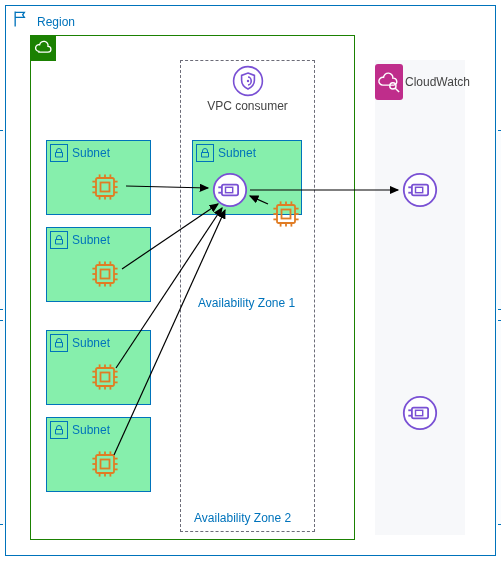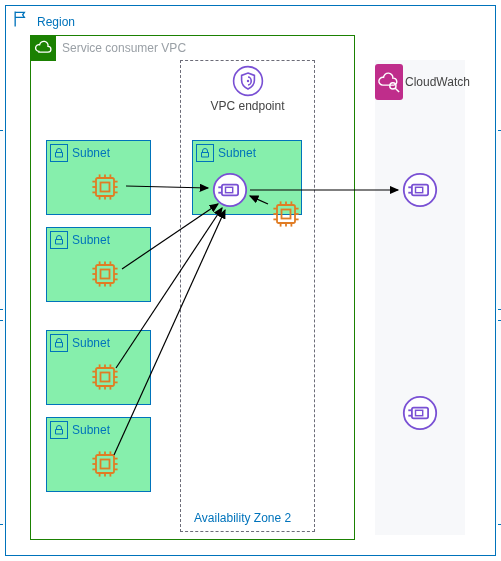--- a/index.html
+++ b/index.html
@@ -50,35 +50,34 @@
     </div>
   </div>
 
   <div class="vpc-box">
     <div class="vpc-head">
       <span class="vpc-icon-wrap">
         <svg viewBox="0 0 24 24" width="20" height="20">
             <path fill="none" stroke="#fff" stroke-width="1.6" d="M7 16a4 4 0 1 1 1-7.9A5 5 0 0 1 18 10a3.5 3.5 0 0 1 0 7H7z"></path>
           </svg>
       </span>
-      <span class="vpc-label">Service consumer VPC</span>
     </div>
   </div>
 
   <div class="endpoint-box">
     <div class="endpoint-head">
       <span class="endpoint-icon">
         <svg viewBox="0 0 40 40" width="32" height="32">
           <circle cx="20" cy="20" r="18" fill="none" stroke="#7950d4" stroke-width="2"></circle>
           <path fill="none" stroke="#7950d4" stroke-width="2" d="M20 10 l8 3 v6 c0 6 -4 9 -8 11 c-4 -2 -8 -5 -8 -11 v-6 z"></path>
           <path fill="none" stroke="#7950d4" stroke-width="2" d="M20 15 a4 5 0 0 1 0 10"></path>
           <circle cx="20" cy="20" r="1.5" fill="#7950d4"></circle>
         </svg>
       </span>
-      <span class="endpoint-label">VPC endpoint</span>
+      <span class="endpoint-label">VPC consumer</span>
     </div>
   </div>
 
   <div class="cw-col">
     <div class="cw-head">
       <span class="cw-icon-box">
         <svg viewBox="0 0 36 36" width="28" height="28">
           <path fill="none" stroke="#fff" stroke-width="1.8" d="M10 22a5 5 0 1 1 1-9.9A6 6 0 0 1 23 13a4.5 4.5 0 0 1 1 9H10z"></path>
           <circle cx="23" cy="23" r="4" fill="none" stroke="#fff" stroke-width="1.8"></circle>
           <line x1="26" y1="26" x2="31" y2="31" stroke="#fff" stroke-width="1.8"></line>
@@ -266,20 +265,21 @@
   <span class="eni-icon" style="left:402px; top:395px;">
     <svg viewBox="0 0 40 40" width="36" height="36">
       <circle cx="20" cy="20" r="18" fill="#fff" stroke="#7950d4" stroke-width="2"></circle>
       <rect x="11" y="14" width="18" height="12" rx="2" fill="none" stroke="#7950d4" stroke-width="2"></rect>
       <line x1="7" y1="17" x2="11" y2="17" stroke="#7950d4" stroke-width="2"></line>
       <line x1="7" y1="23" x2="11" y2="23" stroke="#7950d4" stroke-width="2"></line>
       <rect x="15" y="17" width="8" height="6" fill="none" stroke="#7950d4" stroke-width="1.6"></rect>
     </svg>
   </span>
 
+  <span class="az-label" style="left:198px; top:296px;">Availability Zone 1</span>
   <span class="az-label" style="left:194px; top:511px;">Availability Zone 2</span>
 
   <svg class="arrows">
     <defs>
       <marker id="ah" markerWidth="9" markerHeight="9" refX="7" refY="3.5" orient="auto">
         <polygon points="0 0, 8 3.5, 0 7" fill="#000"></polygon>
       </marker>
     </defs>
 
     <line x1="126" y1="186" x2="208" y2="188" stroke="#000" stroke-width="1.2" marker-end="url(#ah)"></line>

